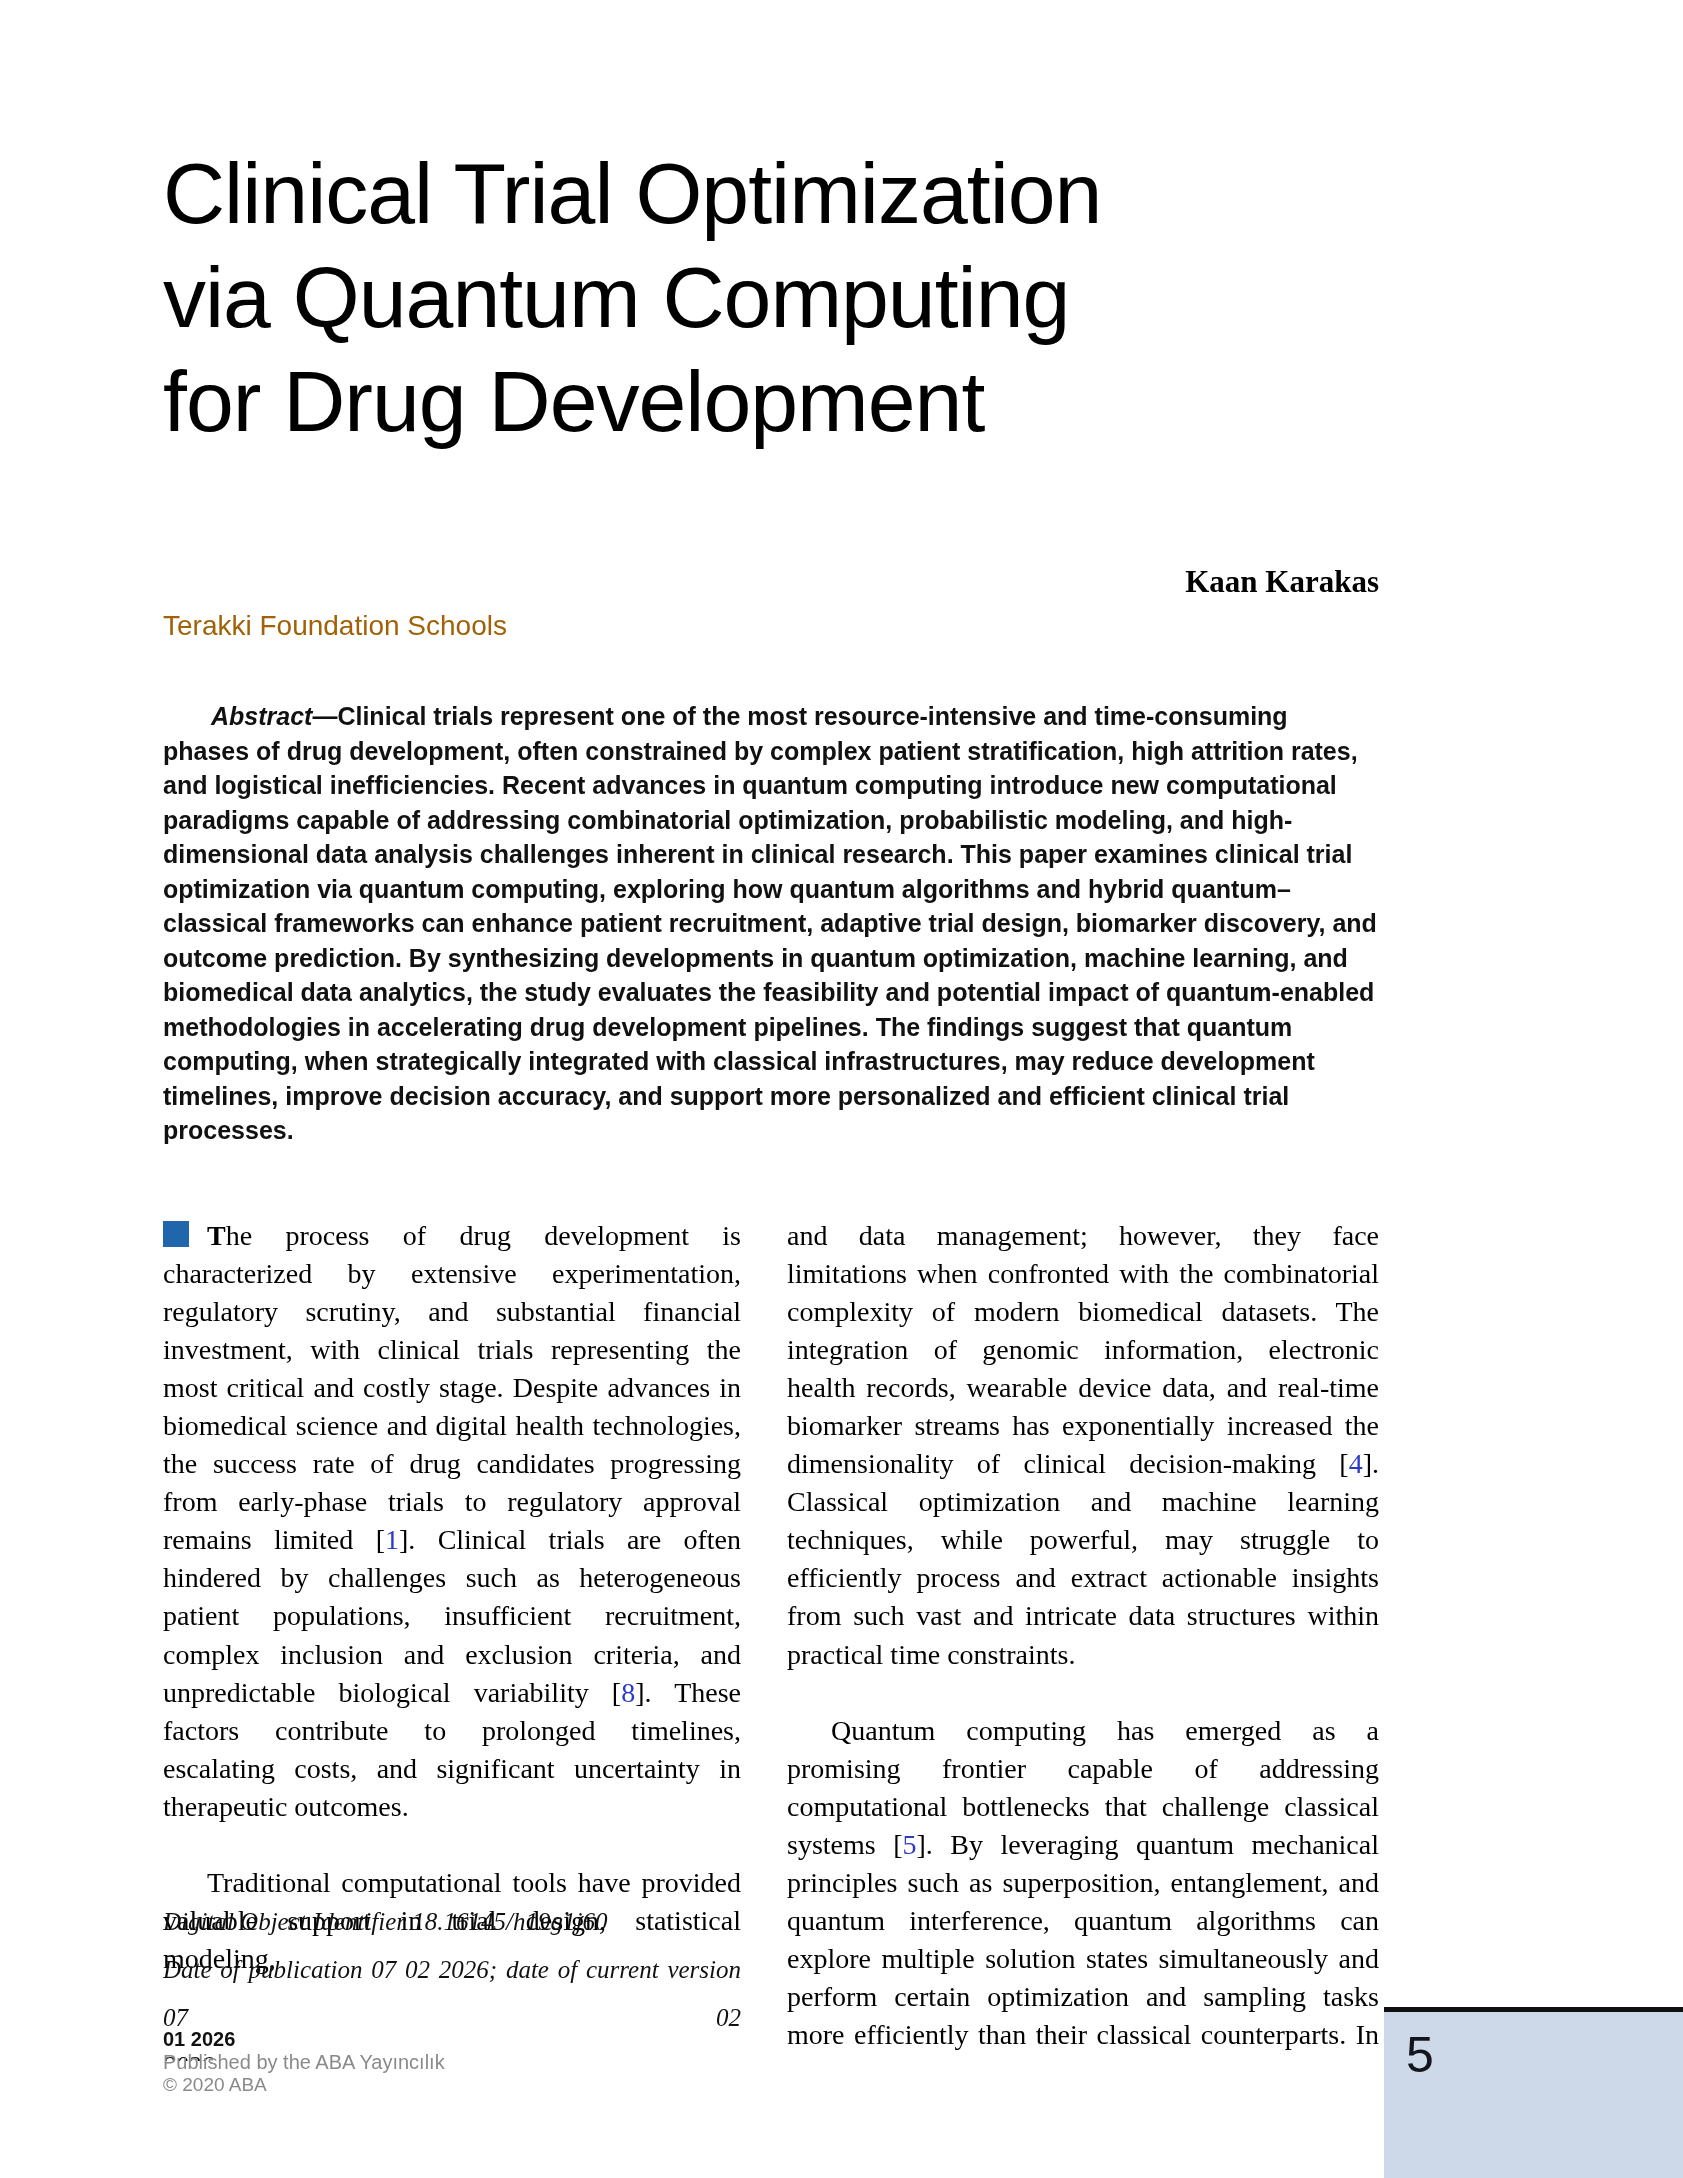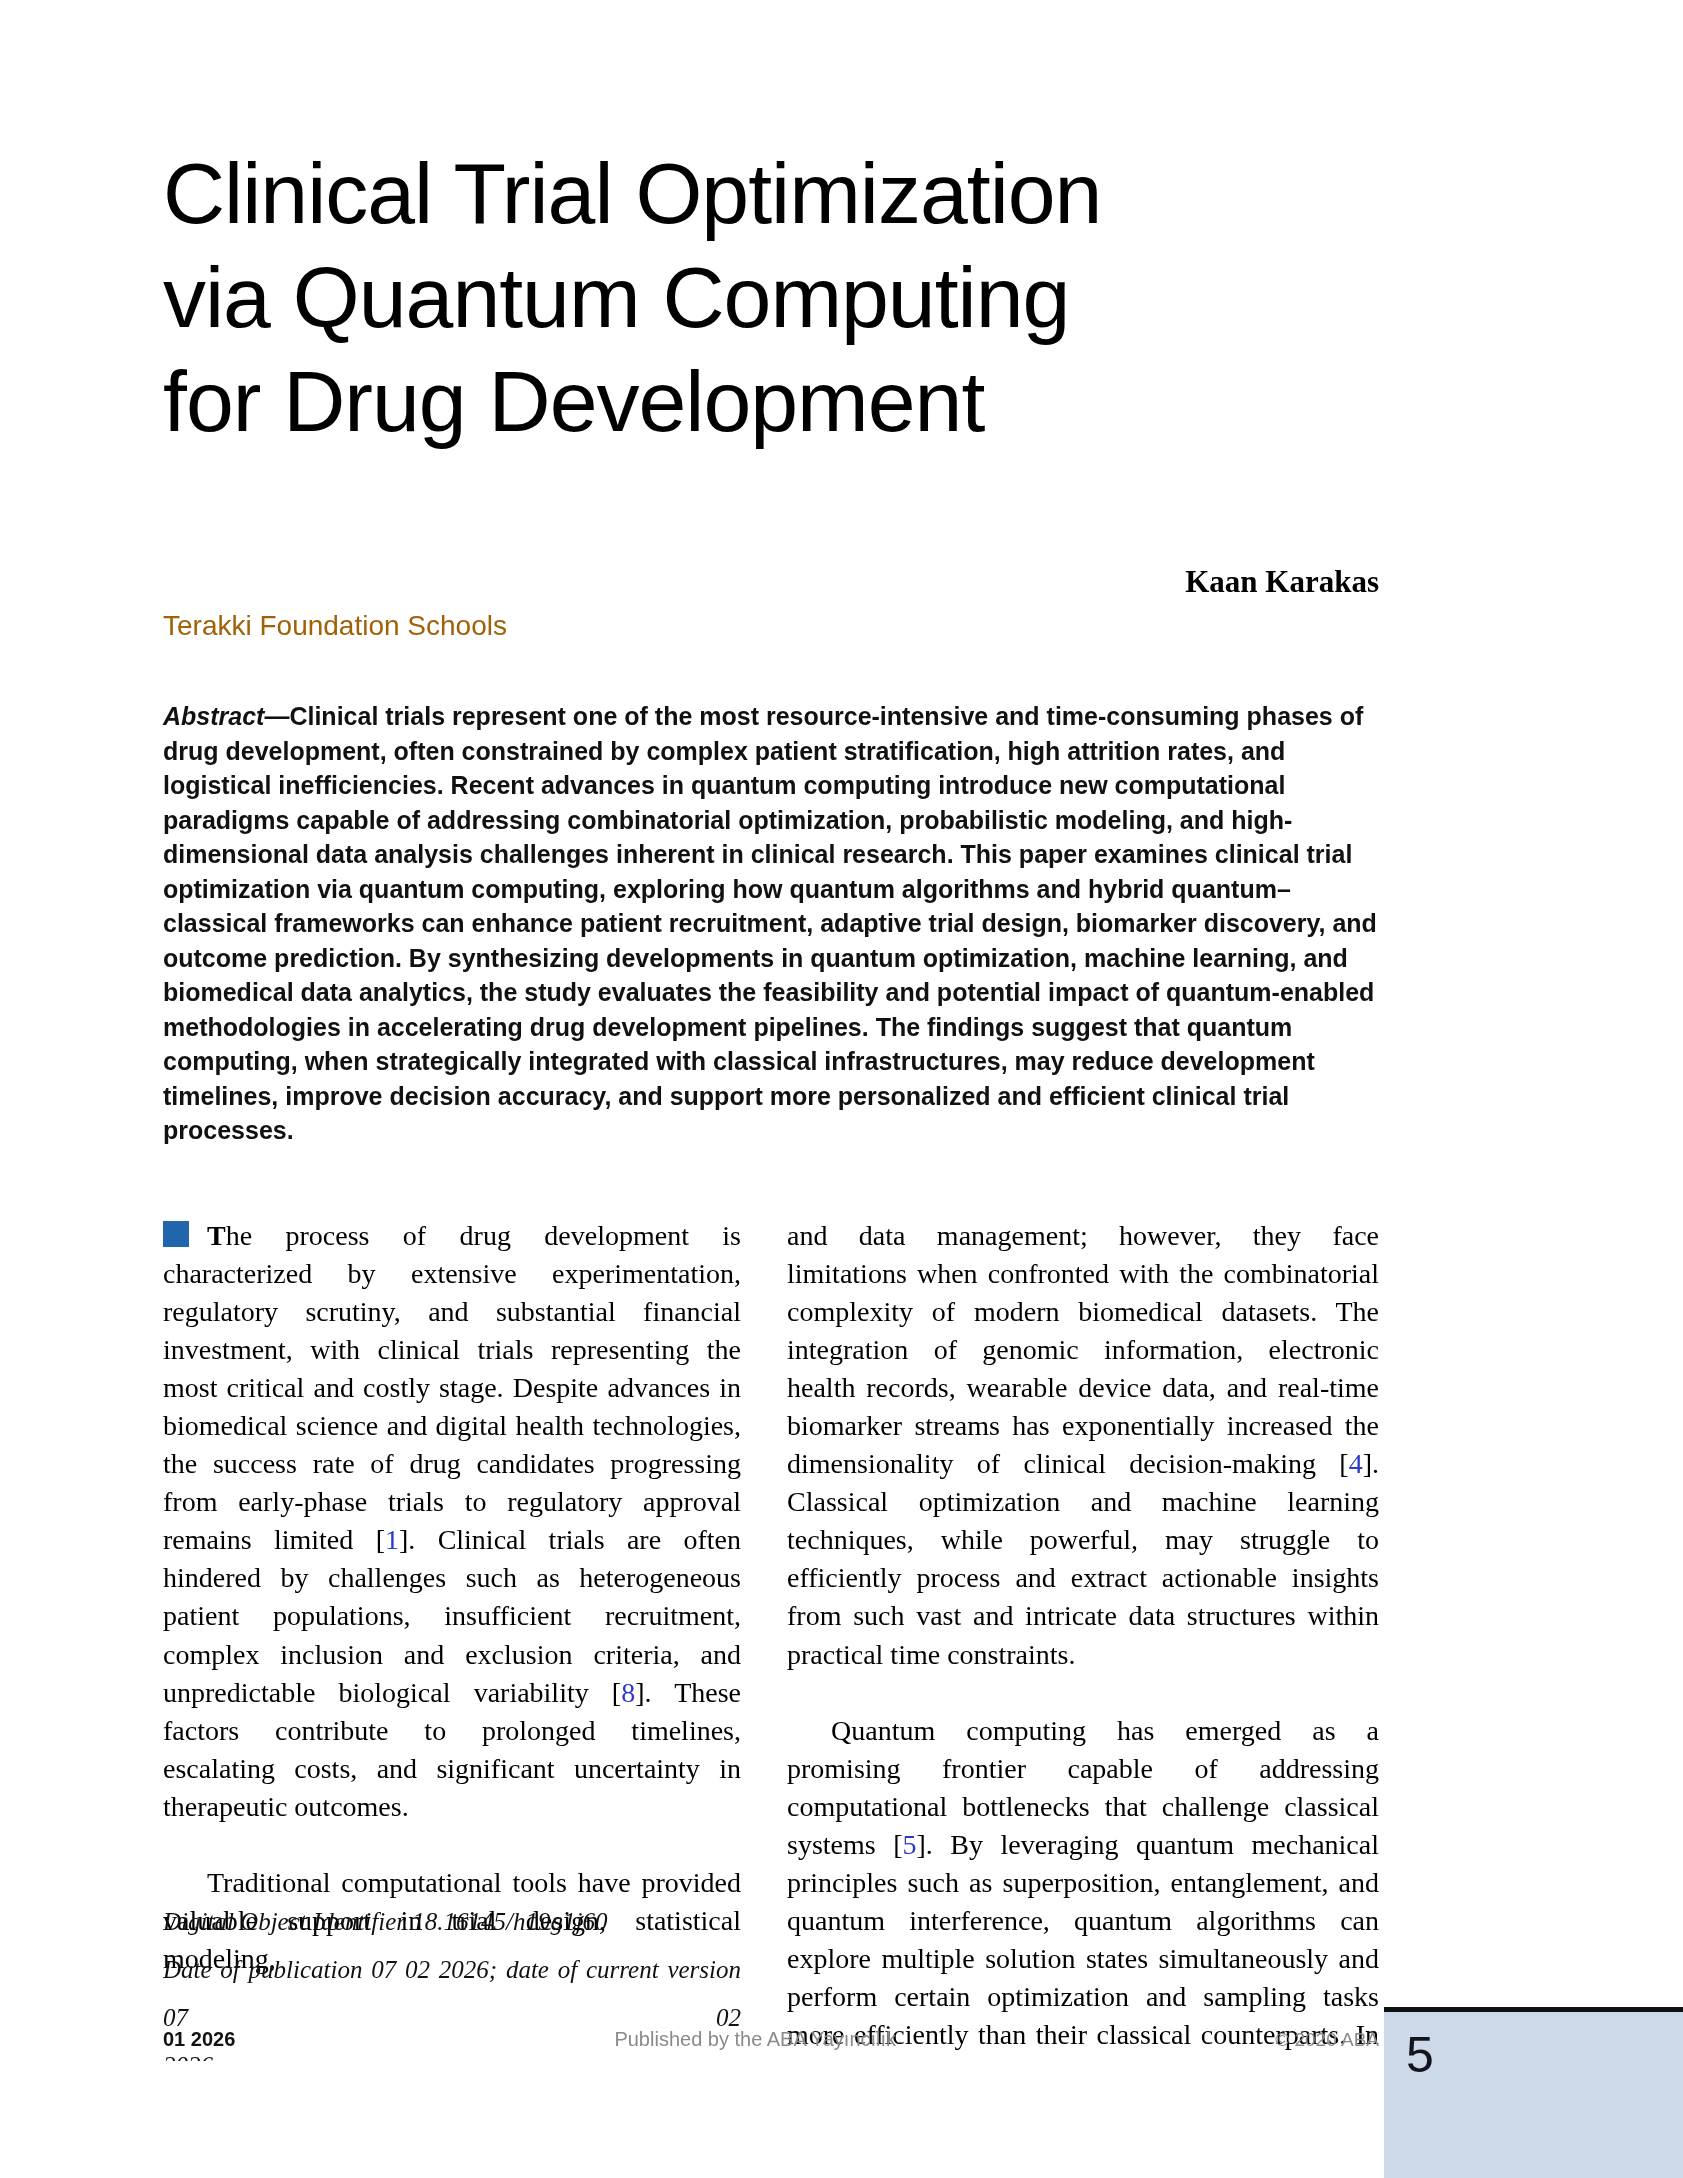--- a/index.html
+++ b/index.html
@@ -27,21 +27,21 @@
     font-family:"Liberation Sans", sans-serif;
     font-size:28px; color:#a16207;
   }
 
   .abstract {
     margin-top:57px;
     font-family:"Liberation Sans", sans-serif;
     font-size:25px; line-height:1.38; font-weight:bold; color:#111;
     text-align:left;
   }
-  .abstract-label { font-style:italic; }
+  .abstract-label { font-style:italic;margin-left:48px; }
 
   .columns {
     position:relative; margin-top:69px; height:844px;
     display:flex; gap:46px; overflow:hidden;
   }
   .col-left  { width:578px; }
   .col-right { width:592px; }
 
   .para {
     margin:0;
@@ -62,20 +62,21 @@
     position:absolute; left:0; top:681px; width:578px;
     font-family:"Liberation Serif", serif; font-style:italic;
     font-size:25px; line-height:1.92; color:#111;
   }
   .footnote .justify-line { text-align:justify; text-align-last:justify; }
 
   .footer {
     position:absolute; left:163px; top:2028px; width:1216px;
     display:flex; align-items:baseline;
     font-family:"Liberation Sans", sans-serif;
+    flex-direction:column;
   }
   .footer .issue { font-size:20px; font-weight:bold; color:#111; }
   .footer .publisher { flex:1; text-align:center; font-size:20px; color:#8a8a8a; }
   .footer .copyright { font-size:19px; color:#8a8a8a; }
 
   .page-tab {
     position:absolute; left:1384px; top:2007px; right:0; bottom:0;
     background:#cdd9e9; border-top:5px solid #101010;
   }
   .page-number {

